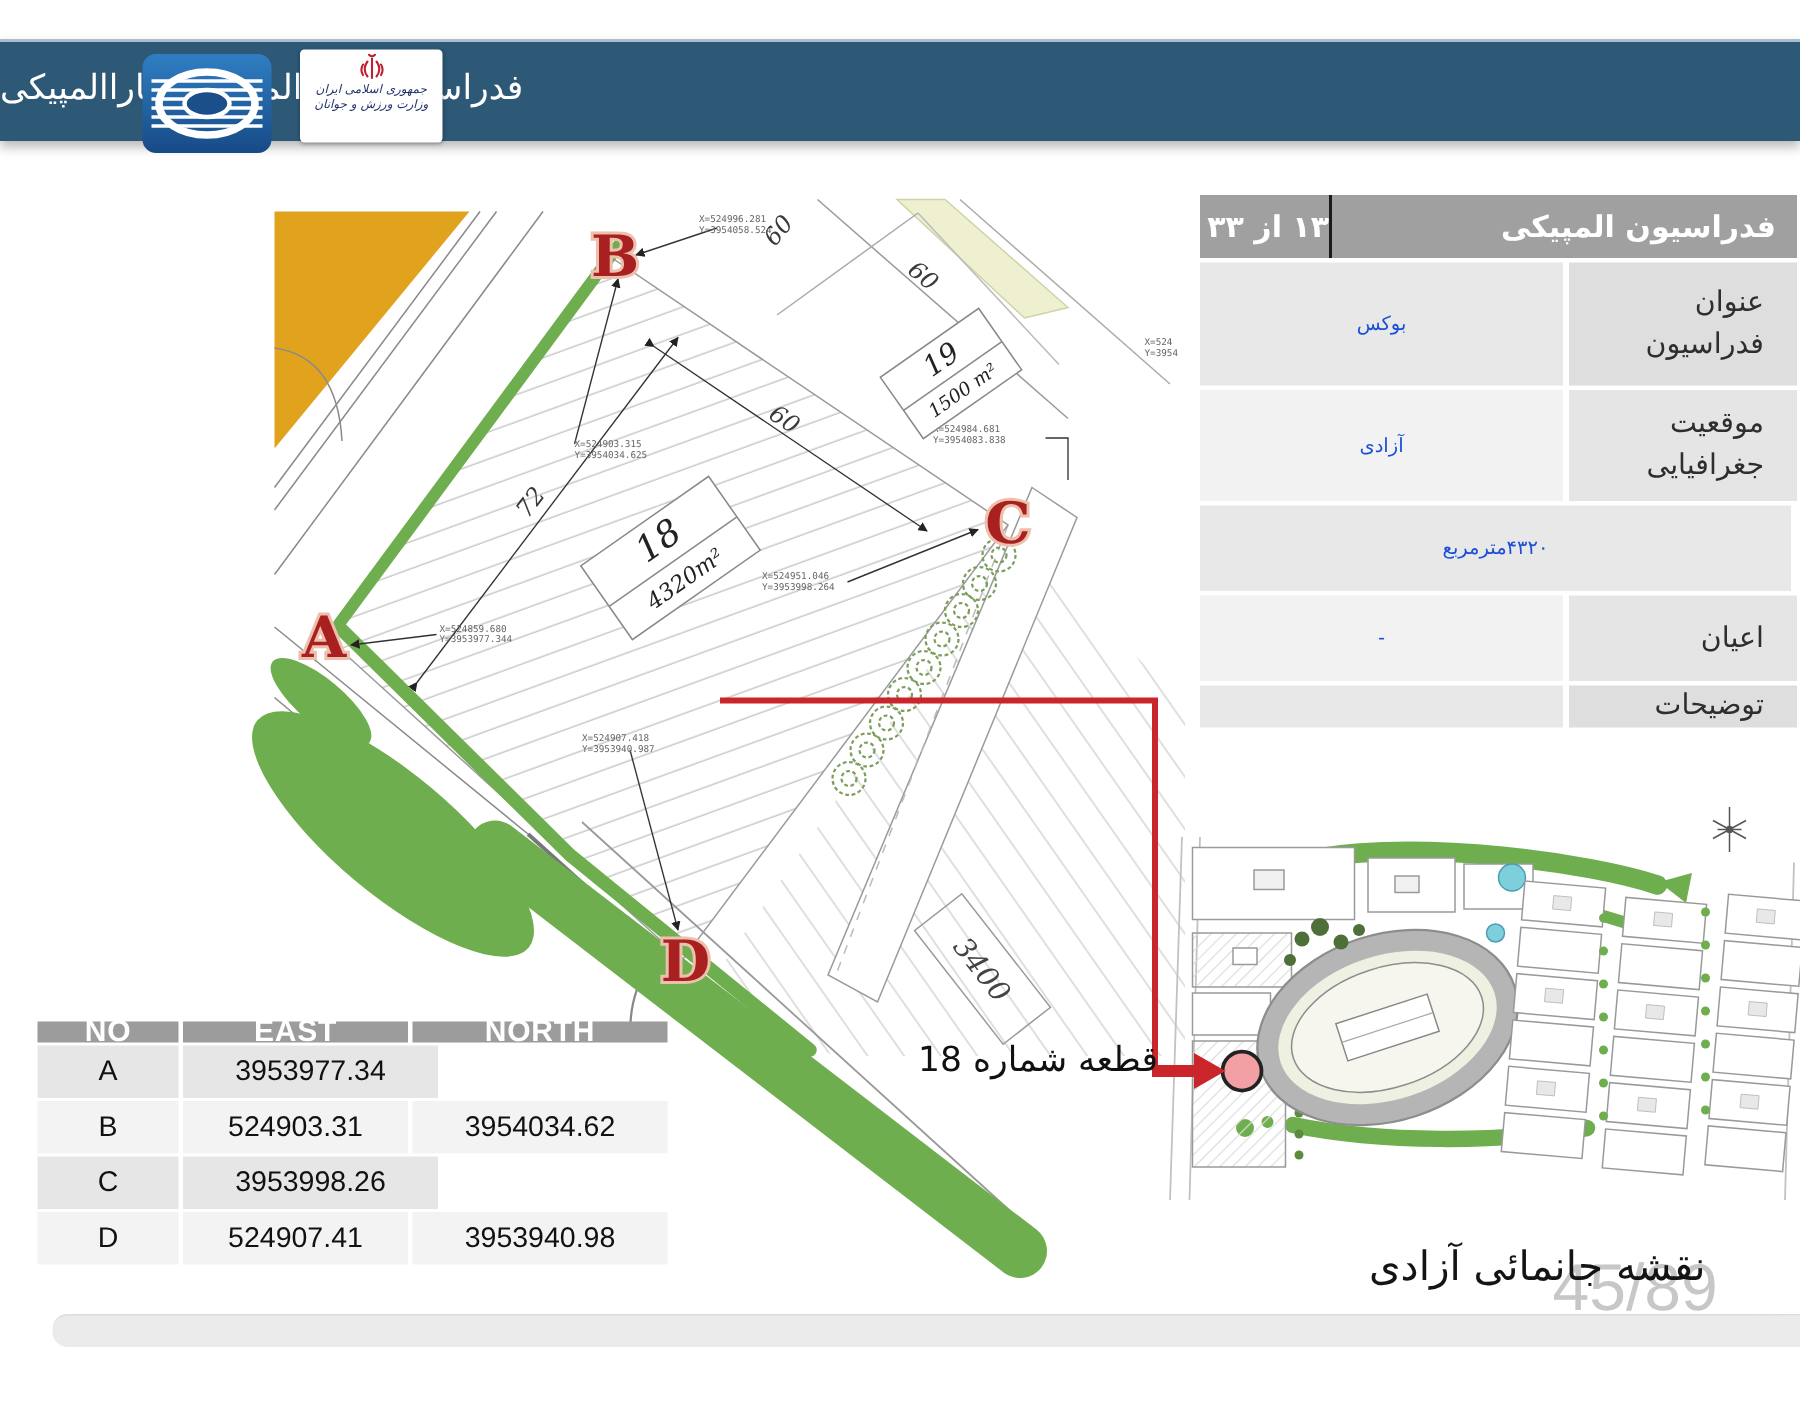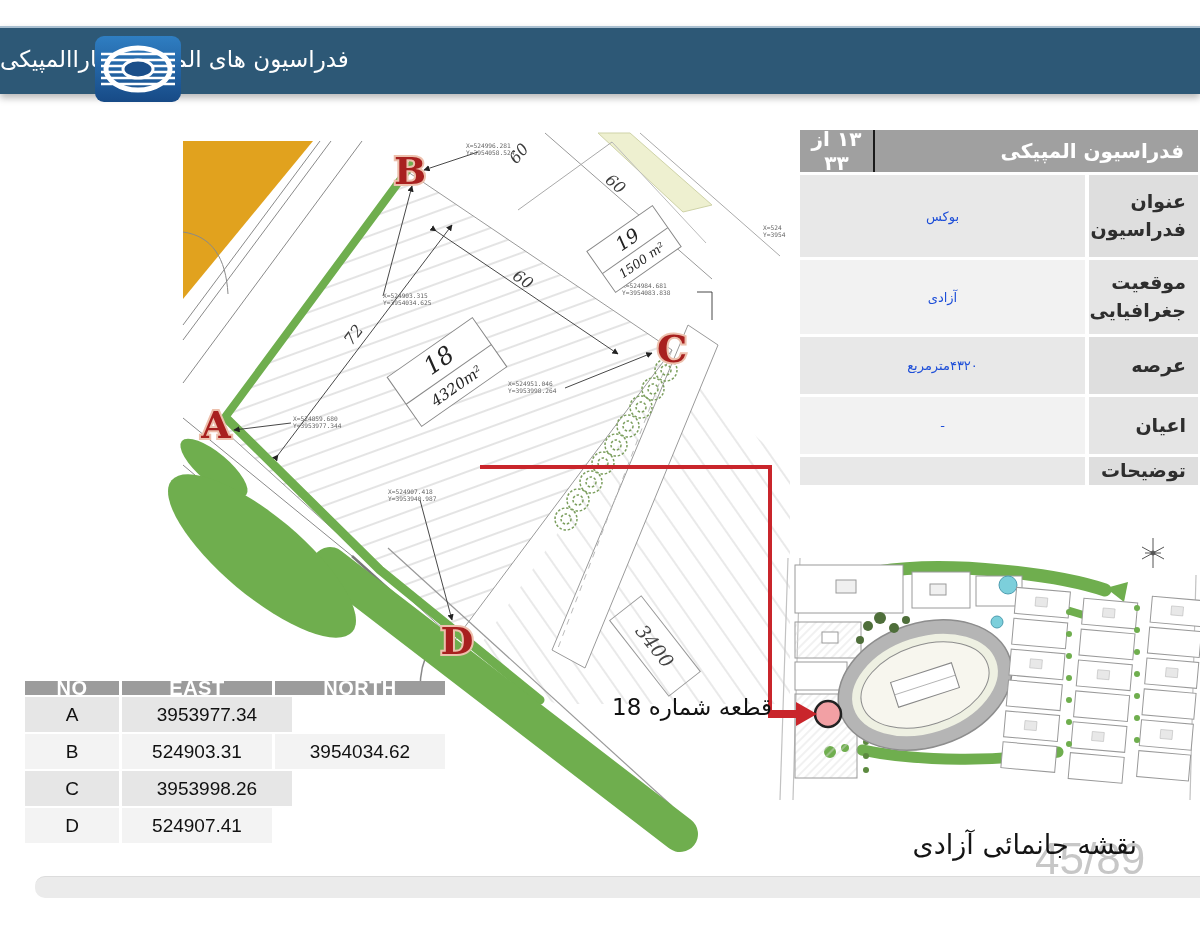--- a/index.html
+++ b/index.html
@@ -18,24 +18,24 @@
   #badge{left:200px;top:33px;width:95px;height:62px;background:#fff;border-radius:3px;
          box-shadow:0 1px 3px rgba(0,0,0,.35);text-align:center;padding-top:2px;box-sizing:border-box;}
   #badge-r{left:200px;top:96px;width:95px;height:20px;overflow:hidden;opacity:.14;}
   .badge-line{font-size:8px;line-height:1.3;color:#23356b;font-style:italic;direction:rtl;}
   
   #itab{left:800px;top:130px;width:398px;direction:rtl;font-family:"DejaVu Sans",sans-serif;}
   #itab-head{display:flex;height:42px;background:#a0a0a0;color:#fff;font-weight:bold;
              font-size:20px;align-items:center;margin-bottom:3px;}
   #itab-title{flex:1;text-align:right;padding-right:14px;}
   #itab-sep{width:2px;height:42px;background:#1a1a1a;}
-  #itab-count{width:73px;text-align:center;}
+  #itab-count{width:86px;}
   .irow{display:flex;margin-bottom:3px;}
-  .irow .lbl{width:109px;padding-right:12px;display:flex;align-items:center;
-             font-size:19px;color:#2e2e2e;line-height:1.45;box-sizing:border-box;font-weight:bold;}
+  .irow .lbl{width:152px;padding-right:22px;display:flex;align-items:center;
+             font-size:19px;color:#2e2e2e;line-height:1.45;box-sizing:border-box;}
   .irow .gap{width:4px;background:#fff;}
   .irow .val{flex:1;display:flex;align-items:center;justify-content:center;
              font-size:13px;color:#1d4ed8;}
   .irow.odd .lbl{background:#dedede;} .irow.odd .val{background:#e8e8e8;}
   .irow.even .lbl{background:#e5e5e5;} .irow.even .val{background:#f2f2f2;text-align:center;}
   
   #ctab{left:25px;top:681px;width:420px;z-index:6;font-family:"Liberation Sans",sans-serif;}
   .crow{display:flex;gap:3px;margin-bottom:2px;}
   .crow div{display:flex;align-items:center;justify-content:center;}
   .c0{width:94px;} .c1{width:150px;} .c2{width:170px;}
@@ -354,40 +354,53 @@
           <line x1="6" y1="36" x2="80" y2="36"></line>
         <line x1="6" y1="42" x2="80" y2="42"></line>
           <line x1="6" y1="48" x2="80" y2="48"></line>
       </g>
       <ellipse cx="43" cy="33" rx="32" ry="21" fill="none" stroke="#fff" stroke-width="5"></ellipse>
       <ellipse cx="43" cy="33" rx="15" ry="9" fill="#1b4f8a" stroke="#fff" stroke-width="3"></ellipse>
     </svg>
   </div>
   <div id="logo-oc-r" class="abs" style="z-index:7"></div>
 
+  <div id="badge" class="abs" style="z-index:10">
+    <svg width="22" height="20" viewBox="0 0 22 20" style="display:block;margin:0 auto;">
+      <g stroke="#bf2030" stroke-width="1.4" fill="none" stroke-linecap="round">
+        <path d="M11 4 V17"></path>
+        <path d="M8 6 C5.5 9 5.5 13 8 16"></path>
+        <path d="M14 6 C16.5 9 16.5 13 14 16"></path>
+        <path d="M5 8 C3.5 10.5 3.5 12.5 5 15"></path>
+        <path d="M17 8 C18.5 10.5 18.5 12.5 17 15"></path>
+        <path d="M9 1.5 Q11 3.5 13 1.5"></path>
+      </g>
+    </svg>
+    <div class="badge-line">جمهوری اسلامی ایران</div>
+    <div class="badge-line">وزارت ورزش و جوانان</div>
+  </div>
   <div id="badge-r" class="abs" style="z-index:7"></div>
 
   <div id="itab" class="abs" style="z-index:8">
     <div id="itab-head">
       <div id="itab-title">فدراسیون المپیکی</div>
       <div id="itab-sep"></div>
       <div id="itab-count">۱۳ از ۳۳</div>
     </div>
     <div class="irow odd" style="height:82px">
       <div class="lbl">عنوان فدراسیون</div>
       <div class="gap"></div>
       <div class="val">بوکس</div>
     </div>
     <div class="irow even" style="height:74px">
       <div class="lbl">موقعیت جغرافیایی</div>
       <div class="gap"></div>
       <div class="val">آزادی</div>
     </div>
     <div class="irow odd" style="height:57px">
-      <div class="lbl">عرصه</div>
       <div class="gap"></div>
       <div class="val">۴۳۲۰مترمربع</div>
     </div>
     <div class="irow even" style="height:57px">
       <div class="lbl">اعیان</div>
       <div class="gap"></div>
       <div class="val">-</div>
     </div>
     <div class="irow odd" style="height:28px">
       <div class="lbl">توضیحات</div>
@@ -411,20 +424,21 @@
       <div class="c1">524903.31</div>
       <div class="c2">3954034.62</div>
     </div>
     <div class="crow dr odd">
       <div class="c0">C</div>
       <div class="c2">3953998.26</div>
     </div>
     <div class="crow dr even">
       <div class="c0">D</div>
       <div class="c1">524907.41</div>
+      <div class="c2">3953940.98</div>
     </div>
   </div>
 
   <div id="plot-caption" class="abs">قطعه شماره 18</div>
   <div id="page-num" class="abs">45/89</div>
   <div id="map-caption" class="abs">نقشه جانمائی آزادی</div>
   <div id="bottom-bar" class="abs"></div>
 
 </div>
 

